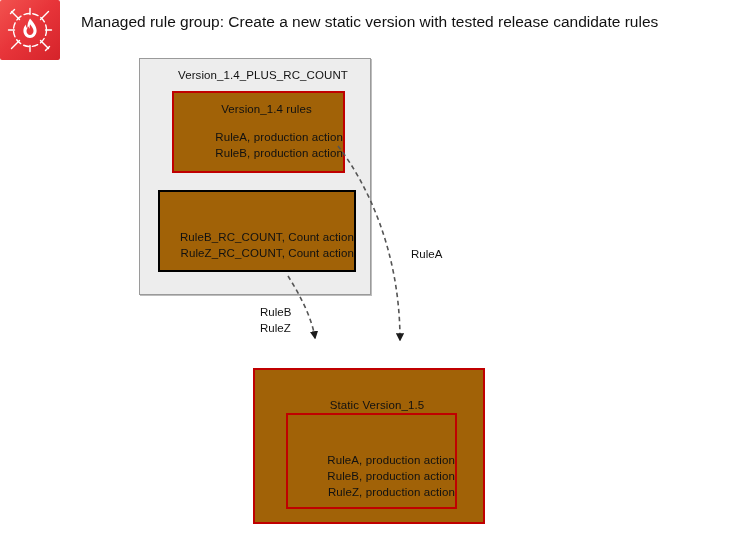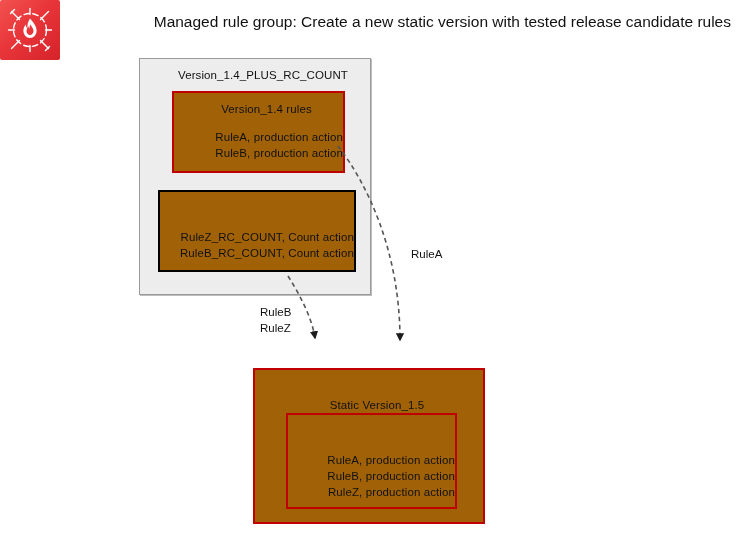--- a/index.html
+++ b/index.html
@@ -40,21 +40,20 @@
   #page-title {
     position: absolute;
     left: 81px;
     top: 12px;
     width: 650px;
     font-size: 15.5px;
     line-height: 20px;
     color: #111111;
     white-space: nowrap;
     font-family: "Liberation Sans", sans-serif;
-    text-align: right;
   }
 
   
   .box {
     position: absolute;
     box-sizing: border-box;
     background: #a16207;
   }
   .box-gray {
     background: #ededed;
@@ -165,22 +164,22 @@
   <div id="v14-box" class="box box-red" style="left:172px; top:91px; width:173px; height:82px;">
     <div class="box-title">Version_1.4 rules</div>
     <div class="box-lines">
       <div>RuleA, production action</div>
       <div>RuleB, production action</div>
     </div>
   </div>
 
   <div id="rc-box" class="box box-black" style="left:158px; top:190px; width:198px; height:82px;">
     <div class="box-lines">
+      <div>RuleB_RC_COUNT, Count action</div>
       <div>RuleZ_RC_COUNT, Count action</div>
-      <div>RuleB_RC_COUNT, Count action</div>
     </div>
   </div>
 
   <div id="static15-box" class="box box-red" style="left:253px; top:368px; width:232px; height:156px;">
     <div class="box-title">Static Version_1.5</div>
   </div>
 
   <div id="v15-box" class="box box-red" style="left:286px; top:413px; width:171px; height:96px;">
     <div class="box-lines">
       <div>RuleA, production action</div>

